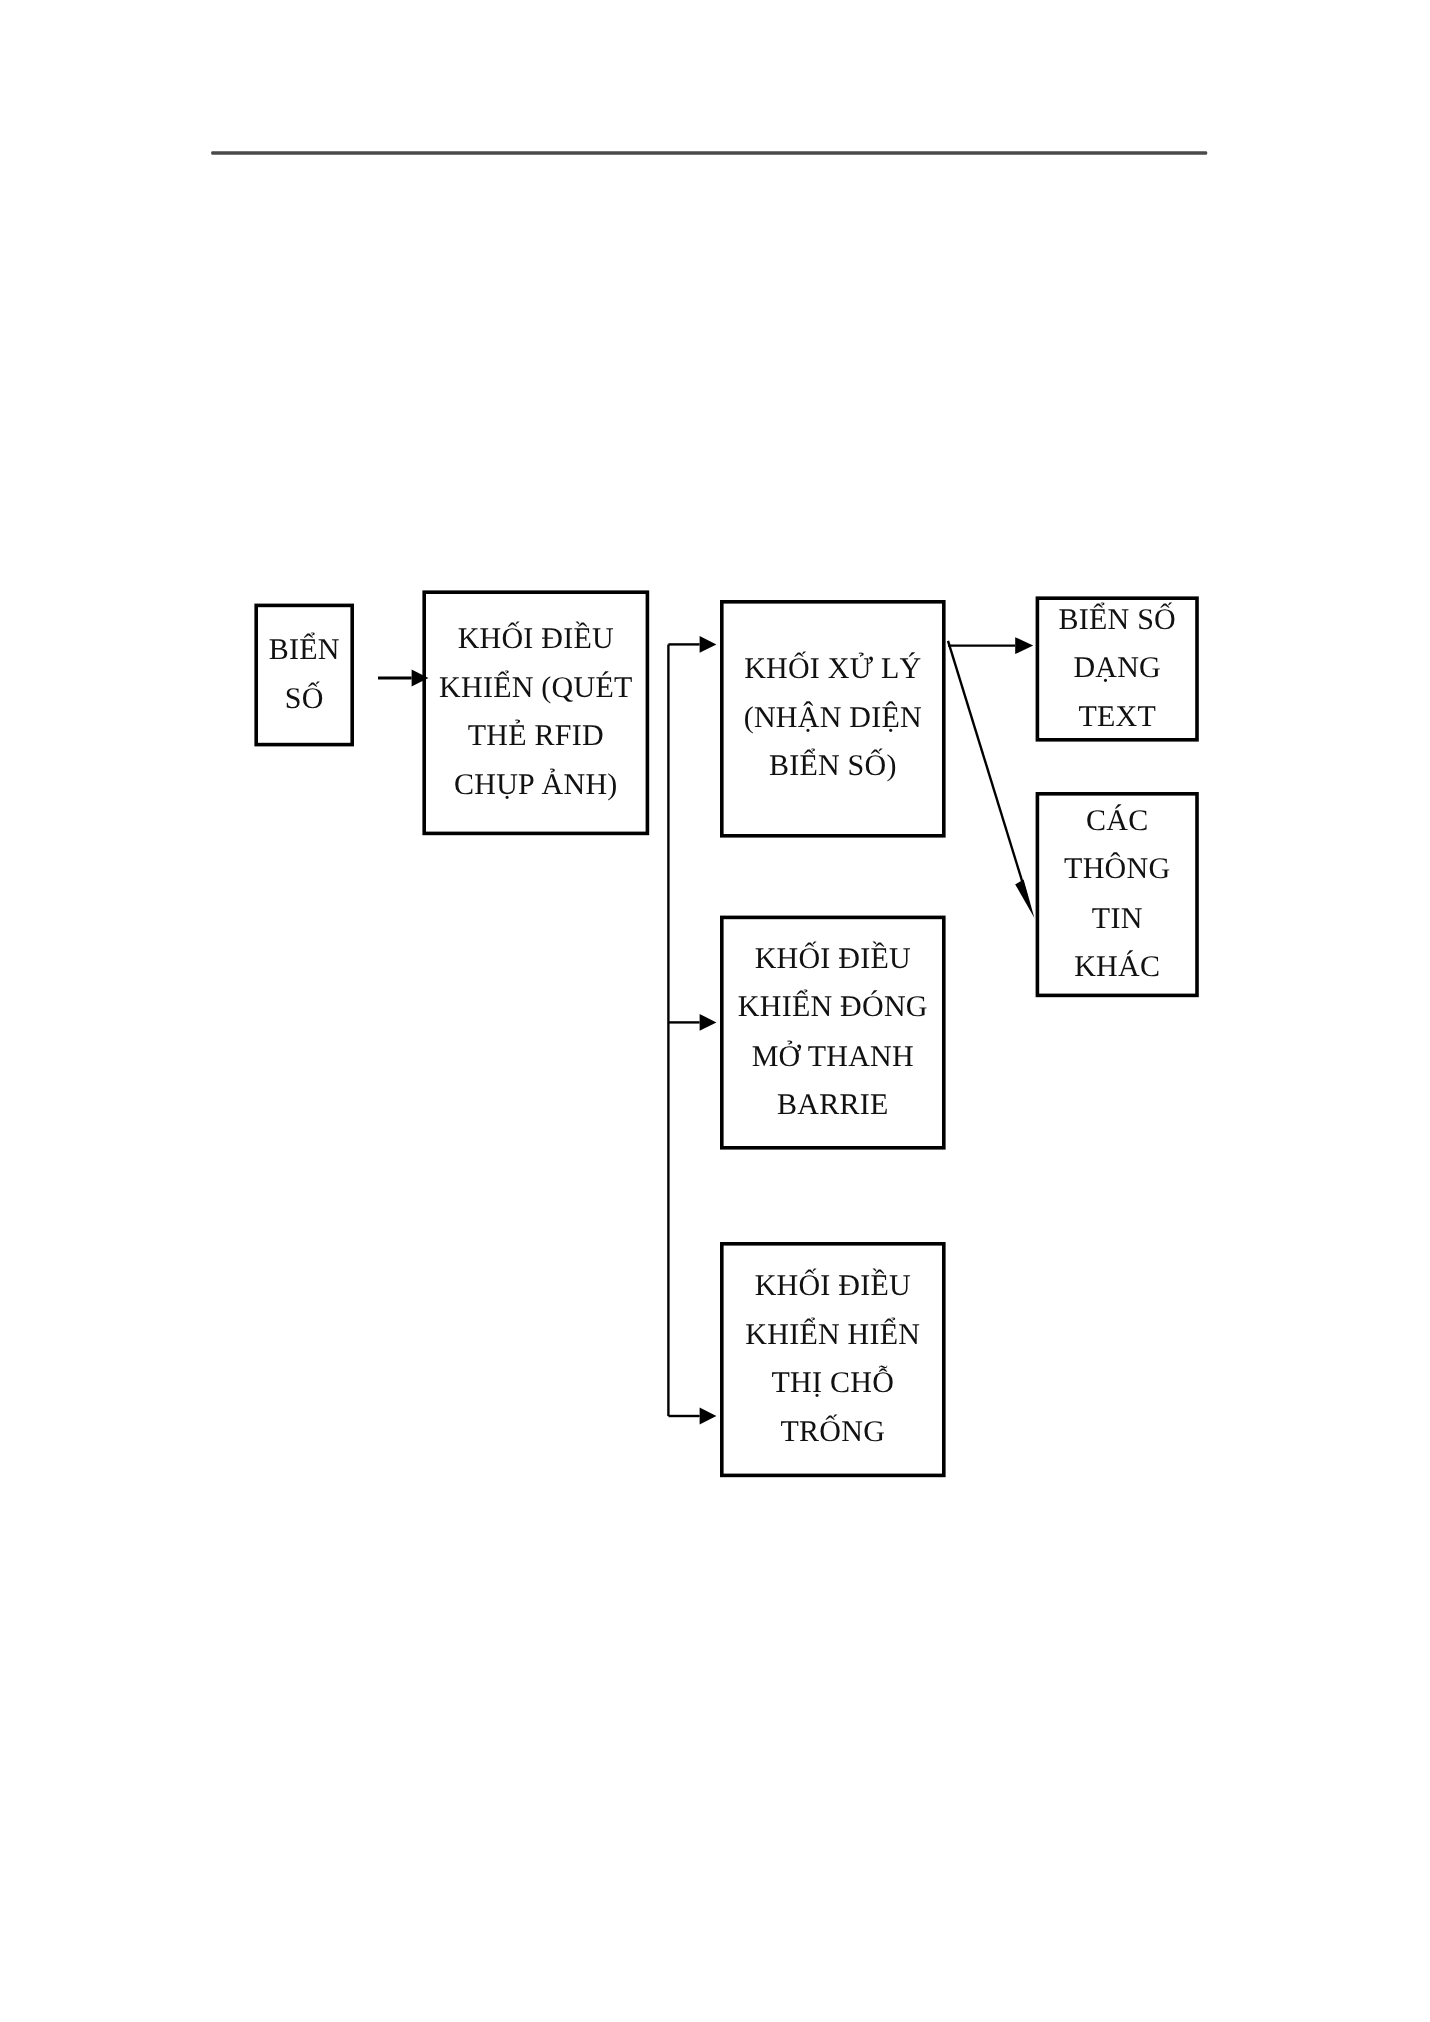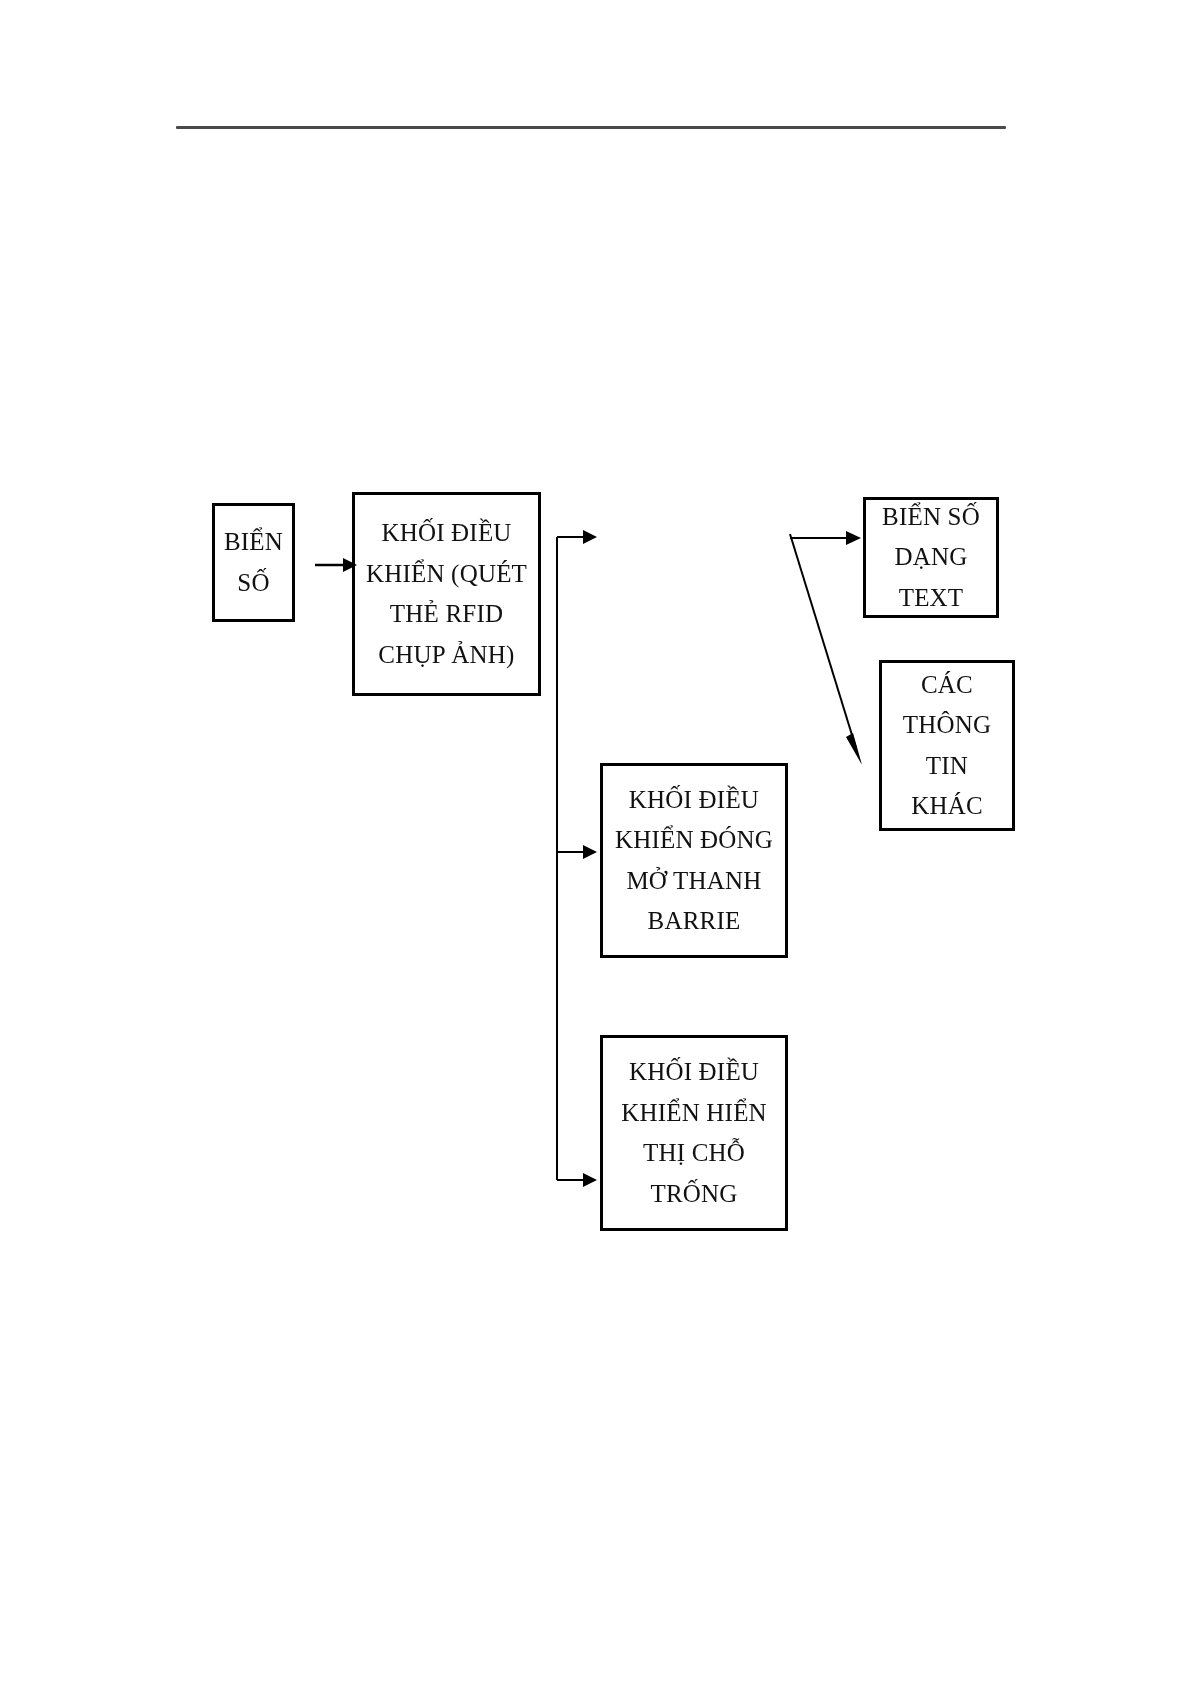--- a/index.html
+++ b/index.html
@@ -39,21 +39,21 @@
     color: #111111;
     line-height: 1.62;
     letter-spacing: 0.2px;
     white-space: pre-line;
     padding: 4px 6px;
   }
   #box-bien-so      { left: 212px; top: 503px;  width: 83px; height: 119px; font-size: 25px; }
   #box-khoi-dieu-khien { left: 352px; top: 492px; width: 189px; height: 204px; font-size: 25px; }
   #box-khoi-xu-ly   { left: 600px; top: 500px;  width: 188px; height: 198px; font-size: 25px; }
   #box-bien-so-text { left: 863px; top: 497px;  width: 136px; height: 121px; font-size: 25px; }
-  #box-thong-tin-khac { left: 863px; top: 660px; width: 136px; height: 171px; font-size: 25px; margin-left: 16px; }
+  #box-thong-tin-khac { left: 863px; top: 660px; width: 136px; height: 171px; font-size: 25px; }
   #box-barrie       { left: 600px; top: 763px;  width: 188px; height: 195px; font-size: 25px; }
   #box-cho-trong    { left: 600px; top: 1035px; width: 188px; height: 196px; font-size: 25px; }
 
   
   #connectors {
     position: absolute;
     left: 0;
     top: 0;
     width: 1192px;
     height: 1685px;
@@ -72,20 +72,23 @@
   <div id="header-rule"></div>
 
   <div class="flow-box" id="box-bien-so">BIỂN
 SỐ</div>
 
   <div class="flow-box" id="box-khoi-dieu-khien">KHỐI ĐIỀU
 KHIỂN (QUÉT
 THẺ RFID
 CHỤP ẢNH)</div>
 
+  <div class="flow-box" id="box-khoi-xu-ly">KHỐI XỬ LÝ
+(NHẬN DIỆN
+BIỂN SỐ)</div>
 
   <div class="flow-box" id="box-bien-so-text">BIỂN SỐ
 DẠNG
 TEXT</div>
 
   <div class="flow-box" id="box-thong-tin-khac">CÁC
 THÔNG
 TIN
 KHÁC</div>
 

